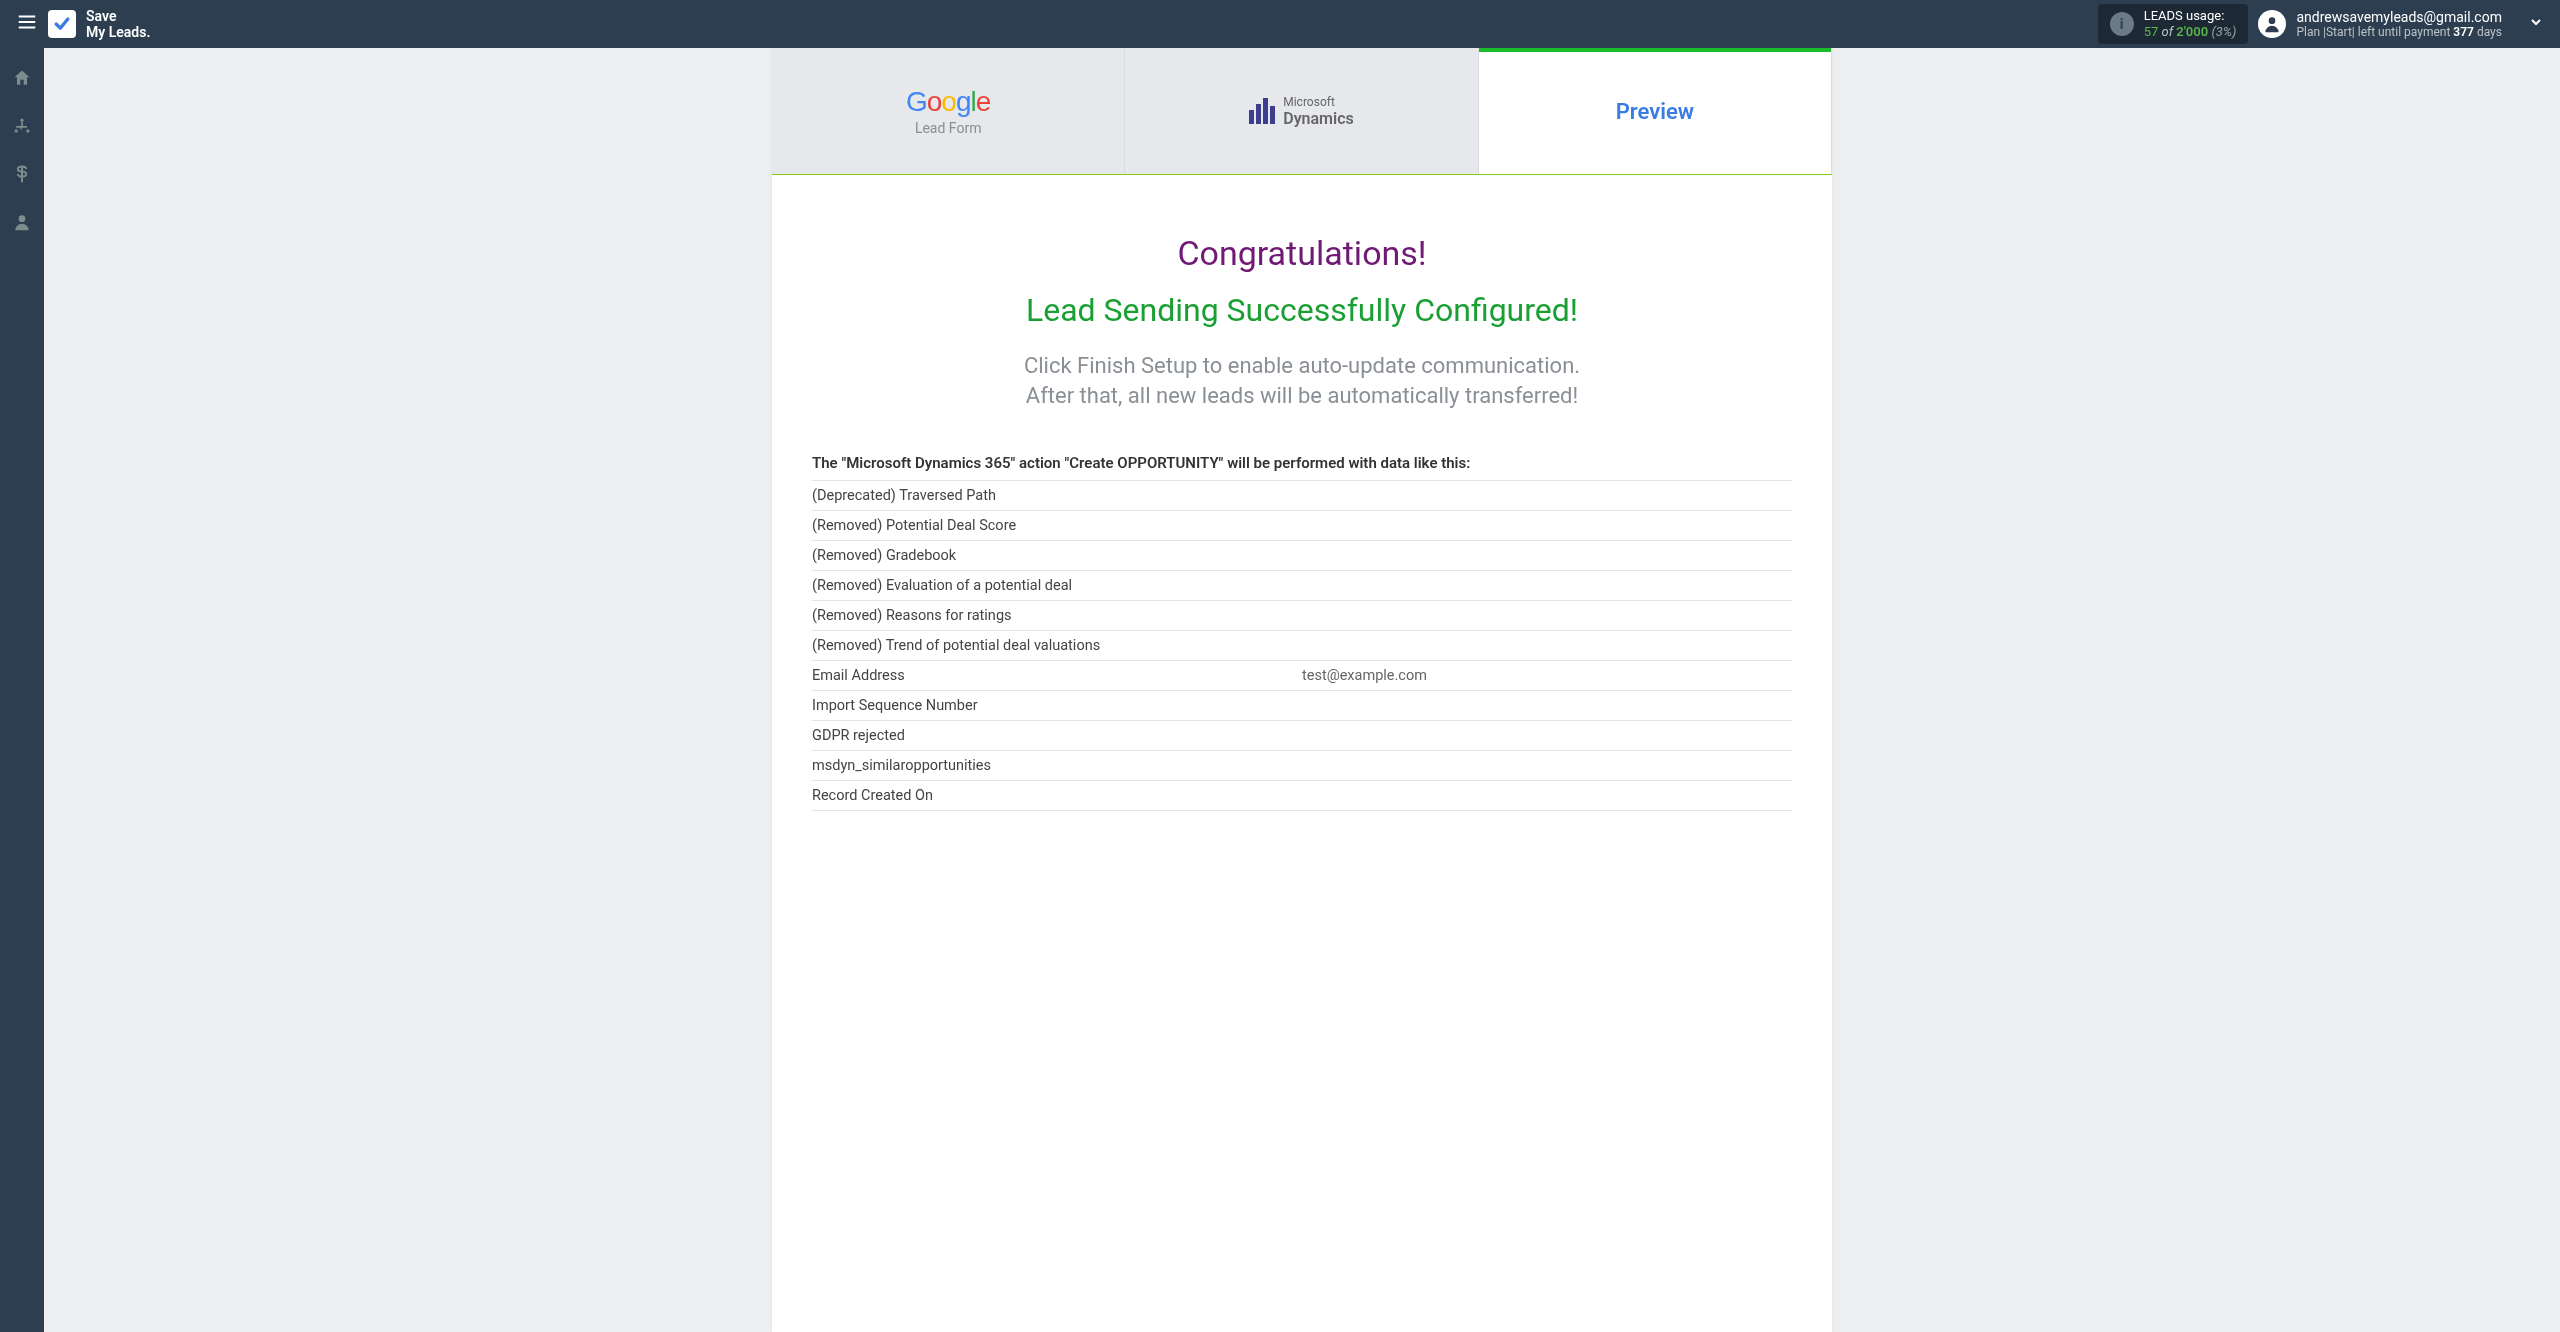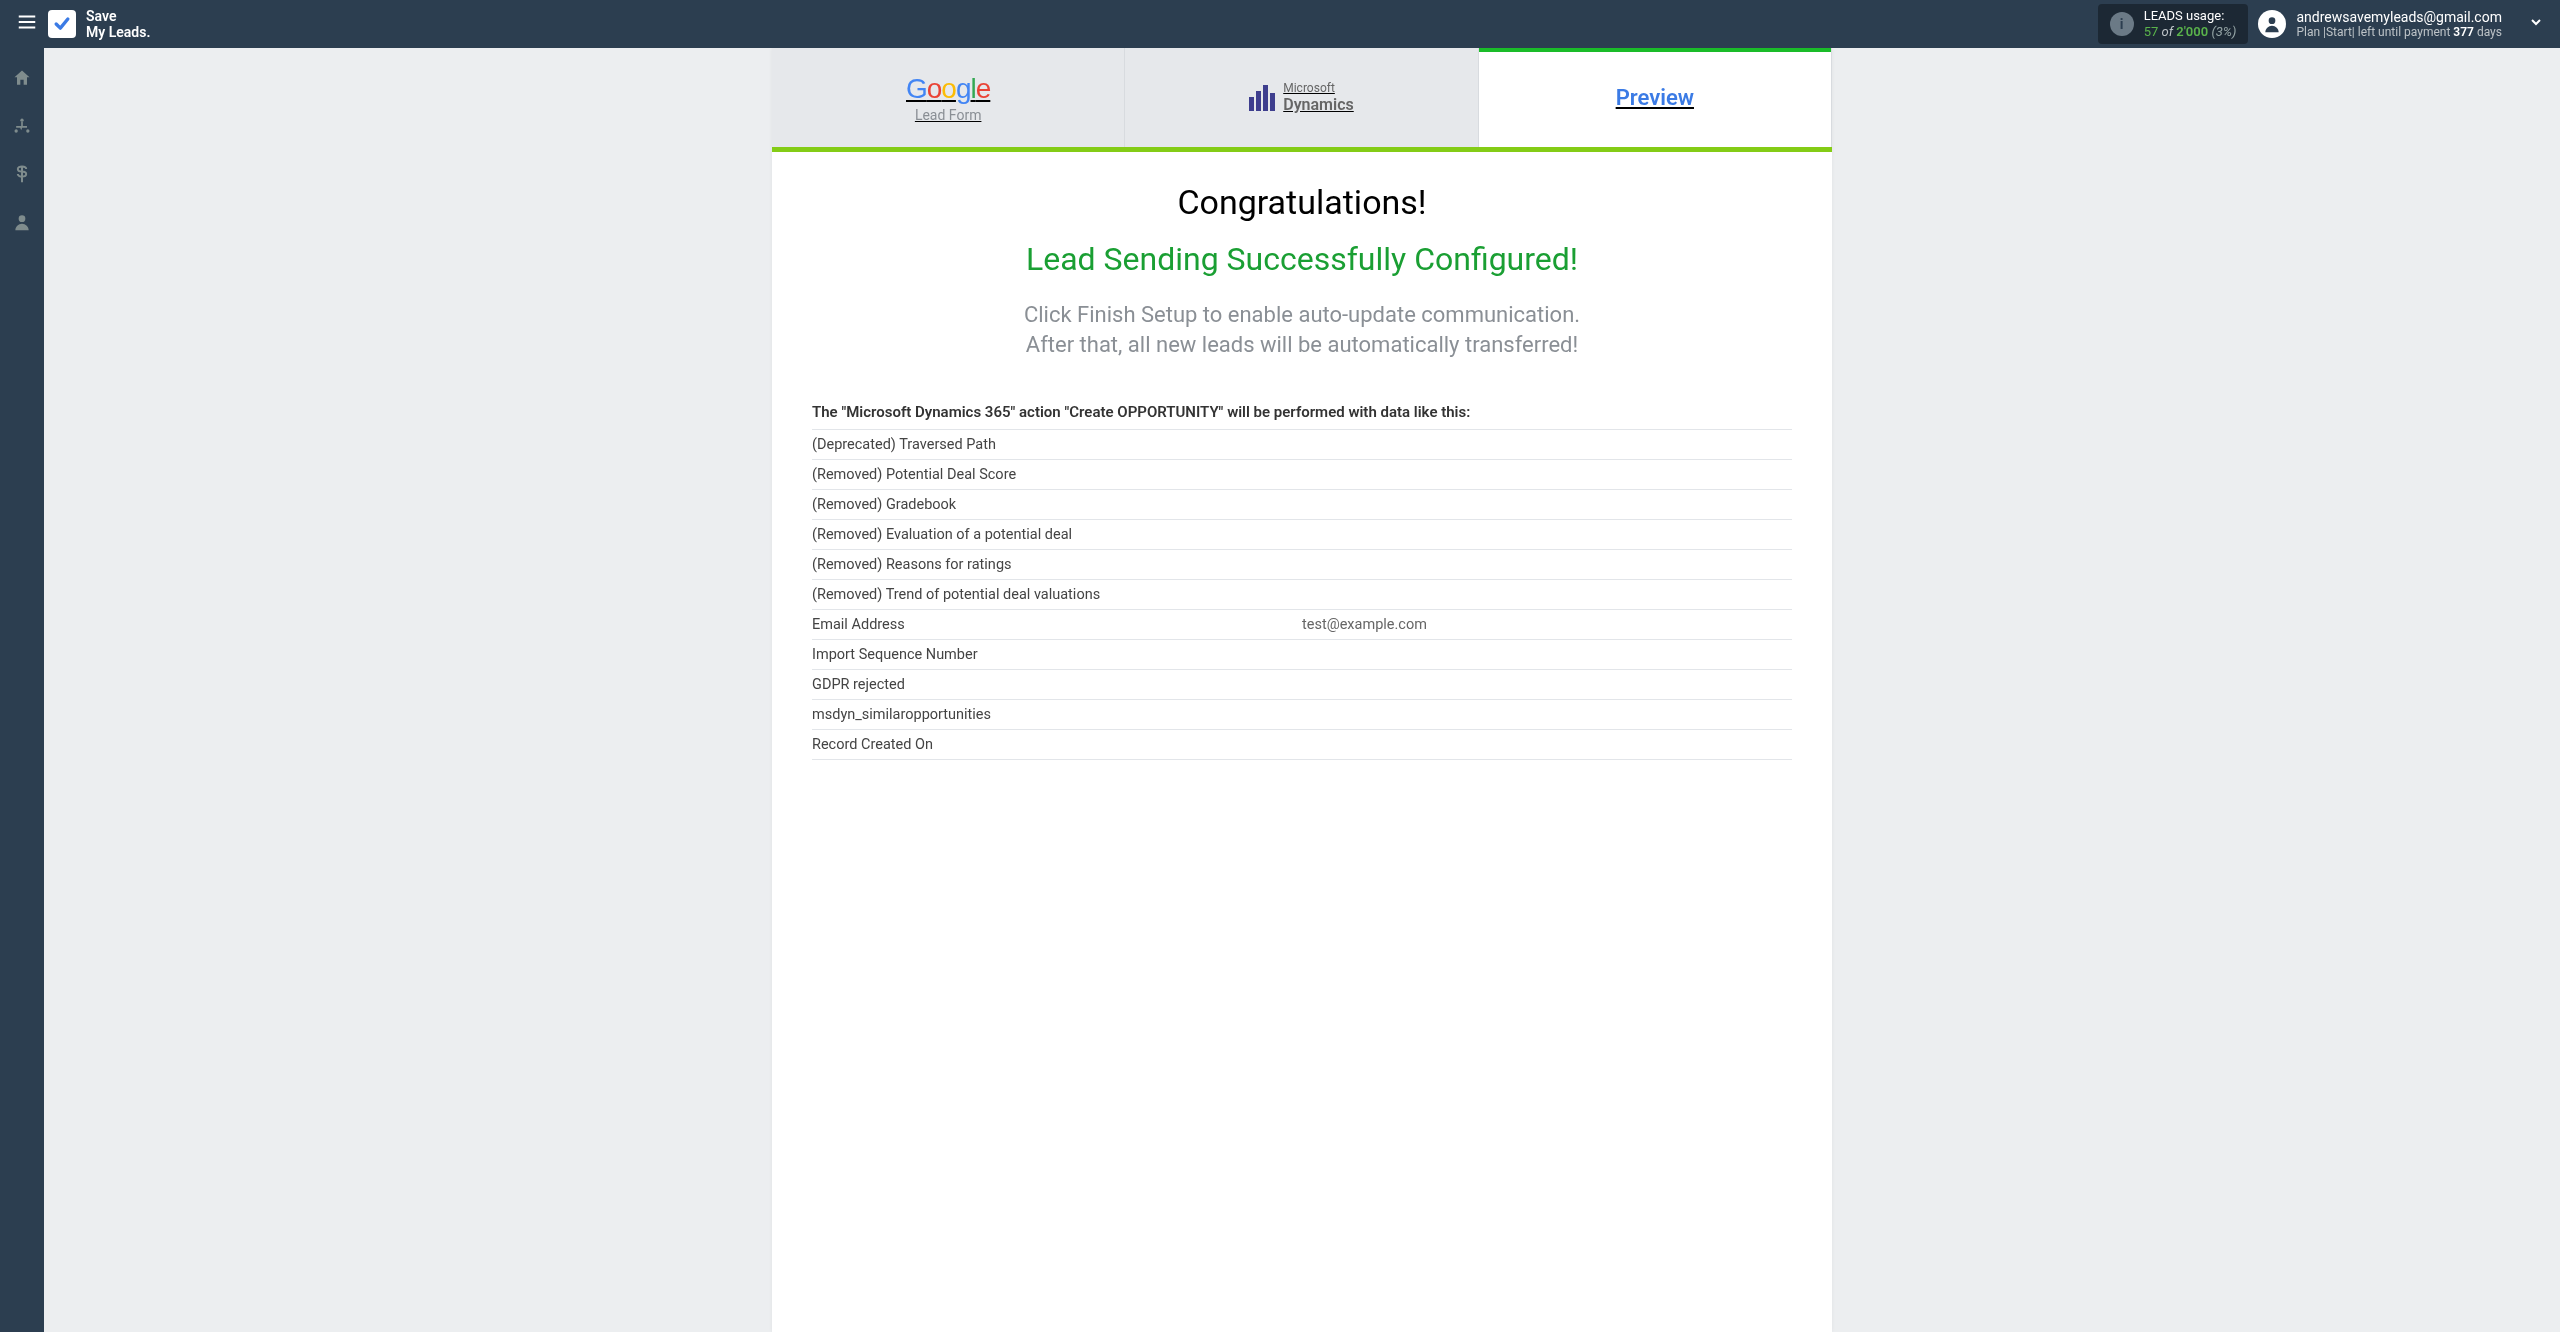--- a/index.html
+++ b/index.html
@@ -51,21 +51,21 @@
     .sidebar {
       width: 44px; background: #2c3e50;
       display: flex; flex-direction: column; align-items: center; padding-top: 20px; gap: 24px;
     }
     .sidebar-icon { color: #7f8c8d; cursor: pointer; }
     .content-shell { flex: 1; background: #eceef0; padding: 0; overflow: auto; }
     .content {
       background: #fff; width: 1060px; margin: 0 auto; min-height: 100%;
       box-shadow: 0 0 4px rgba(0,0,0,0.05);
     }
-    .tabs-row { display: flex; height: 104px; border-bottom: 5px solid #84cc16; text-decoration: underline; }
+    .tabs-row { display: flex; height: 127px; border-bottom: 1px solid #84cc16; }
     .tab {
       flex: 1; display: flex; align-items: center; justify-content: center;
       flex-direction: column; background: #e6e8eb; position: relative;
       border-right: 1px solid #d8dbdf; cursor: pointer;
     }
     .tab.active { background: #fff; }
     .tab.active::before {
       content: ""; position: absolute; top: 0; left: 0; right: 0; height: 4px; background: #1abc29;
     }
     .google-logo { font-family: "Product Sans", Arial, sans-serif; font-size: 28px; letter-spacing: -1px; }
@@ -74,21 +74,21 @@
     .ms-logo { display: flex; align-items: center; gap: 8px; }
     .ms-bars { display: flex; align-items: flex-end; gap: 2px; height: 26px; }
     .ms-bars span { width: 5px; background: #3e3e8e; }
     .ms-bars span:nth-child(1){height:14px} .ms-bars span:nth-child(2){height:20px}
     .ms-bars span:nth-child(3){height:26px} .ms-bars span:nth-child(4){height:18px}
     .ms-text { color: #666; }
     .ms-text .msd1 { font-size: 12px; display: block; }
     .ms-text .msd2 { font-size: 16px; font-weight: 600; line-height: 1; }
     .preview-label { color: #3b7be5; font-weight: 600; font-size: 22px; }
     .main-area { padding: 30px 40px 60px; }
-    .congrats { text-align: center; font-size: 34px; color: #000000; }
+    .congrats { text-align: center; font-size: 34px; color: #701a75; margin-top: 28px; }
     .success-line { text-align: center; font-size: 32px; color: #1a9f33; margin-top: 18px; }
     .instr { text-align: center; font-size: 22px; color: #8a8f95; margin-top: 22px; line-height: 1.35; }
     .action-heading { font-size: 15px; font-weight: 600; color: #333; margin-top: 36px; padding: 8px 0; border-bottom: 1px solid #e2e5e9; }
     .data-table { width: 100%; border-collapse: collapse; }
     .data-table td {
       padding: 6px 0; border-bottom: 1px solid #e2e5e9; font-size: 14.5px; color: #444;
     }
     .data-table td.val { width: 50%; color: #666; }
   </style>
 </head>

